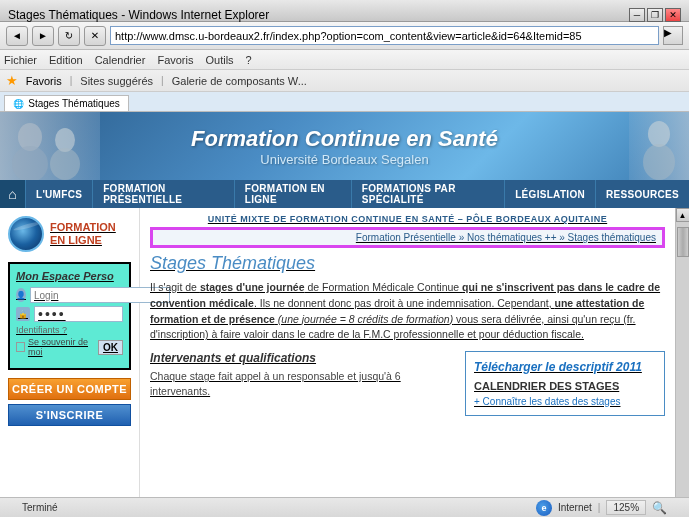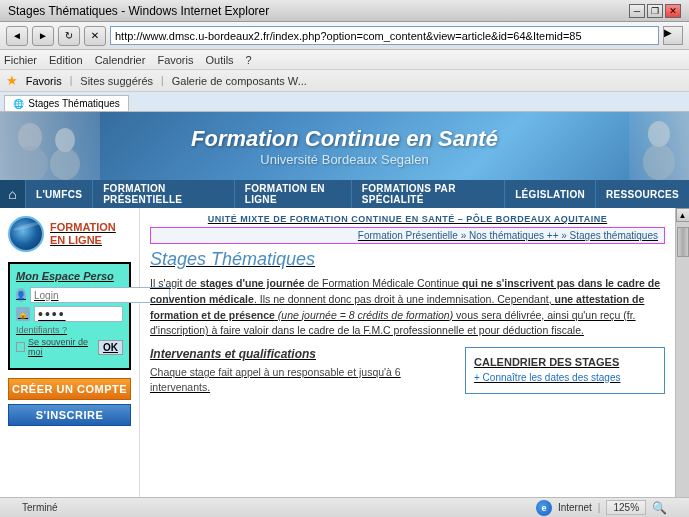--- a/index.html
+++ b/index.html
@@ -3,22 +3,21 @@
   <meta charset="utf-8">
   <style>
     * { margin: 0; padding: 0; box-sizing: border-box; }
     body { width: 689px; height: 517px; overflow: hidden; font-family: Arial, sans-serif; font-size: 12px; background: #fff; }
 
     
     .browser-titlebar {
       background: linear-gradient(to bottom, #e8e8e8, #c8c8c8);
       height: 22px;
       display: flex;
-      align-items: center;
-      padding: 0 8px;
+      padding: 8px 8px;
       border-bottom: 1px solid #999;
     }
     .win-buttons {
       margin-left: auto;
       display: flex;
       gap: 2px;
     }
     .win-btn {
       width: 16px; height: 14px;
       border: 1px solid #666;
@@ -377,21 +376,21 @@
     }
 
     
     .content-right {
       flex: 1;
       padding: 6px 10px;
       overflow: hidden;
     }
     .breadcrumb-bar {
       background: #f0f5fa;
-      border: 1px solid #d946ef;
+      border: 3px solid #d946ef;
       padding: 2px 6px;
       font-size: 10px;
       color: #2a5c8a;
       margin-bottom: 5px;
       text-align: right;
     }
     .breadcrumb-title {
       color: #2a5c8a;
       font-size: 10px;
       font-weight: bold;
@@ -622,20 +621,21 @@
         <div class="content-text">
           Il s'agit de <b>stages d'une journée</b> de Formation Médicale Continue <b>qui ne s'inscrivent pas dans le cadre de convention médicale</b>. Ils ne donnent donc pas droit à une indemnisation. Cependant, <b>une attestation de formation et de présence</b> <i>(une journée = 8 crédits de formation)</i> vous sera délivrée, ainsi qu'un reçu (fr. d'inscription) à faire valoir dans le cadre de la F.M.C professionnelle et pour déduction fiscale.
         </div>
 
         <div class="two-col">
           <div class="col-left">
             <div class="intervenants-title">Intervenants et qualifications</div>
             <div class="intervenants-text">Chaque stage fait appel à un responsable et jusqu'à 6 intervenants.</div>
           </div>
           <div class="col-right">
+            <div class="telecharger-title">Télécharger le descriptif 2011</div>
             <div class="calendrier-title">Calendrier des stages</div>
             <div class="calendrier-link">+ Connaître les dates des stages</div>
           </div>
         </div>
       </div>
     </div>
 
     <div class="scrollbar-right">
       <div class="scroll-btn">▲</div>
       <div class="scroll-track">

